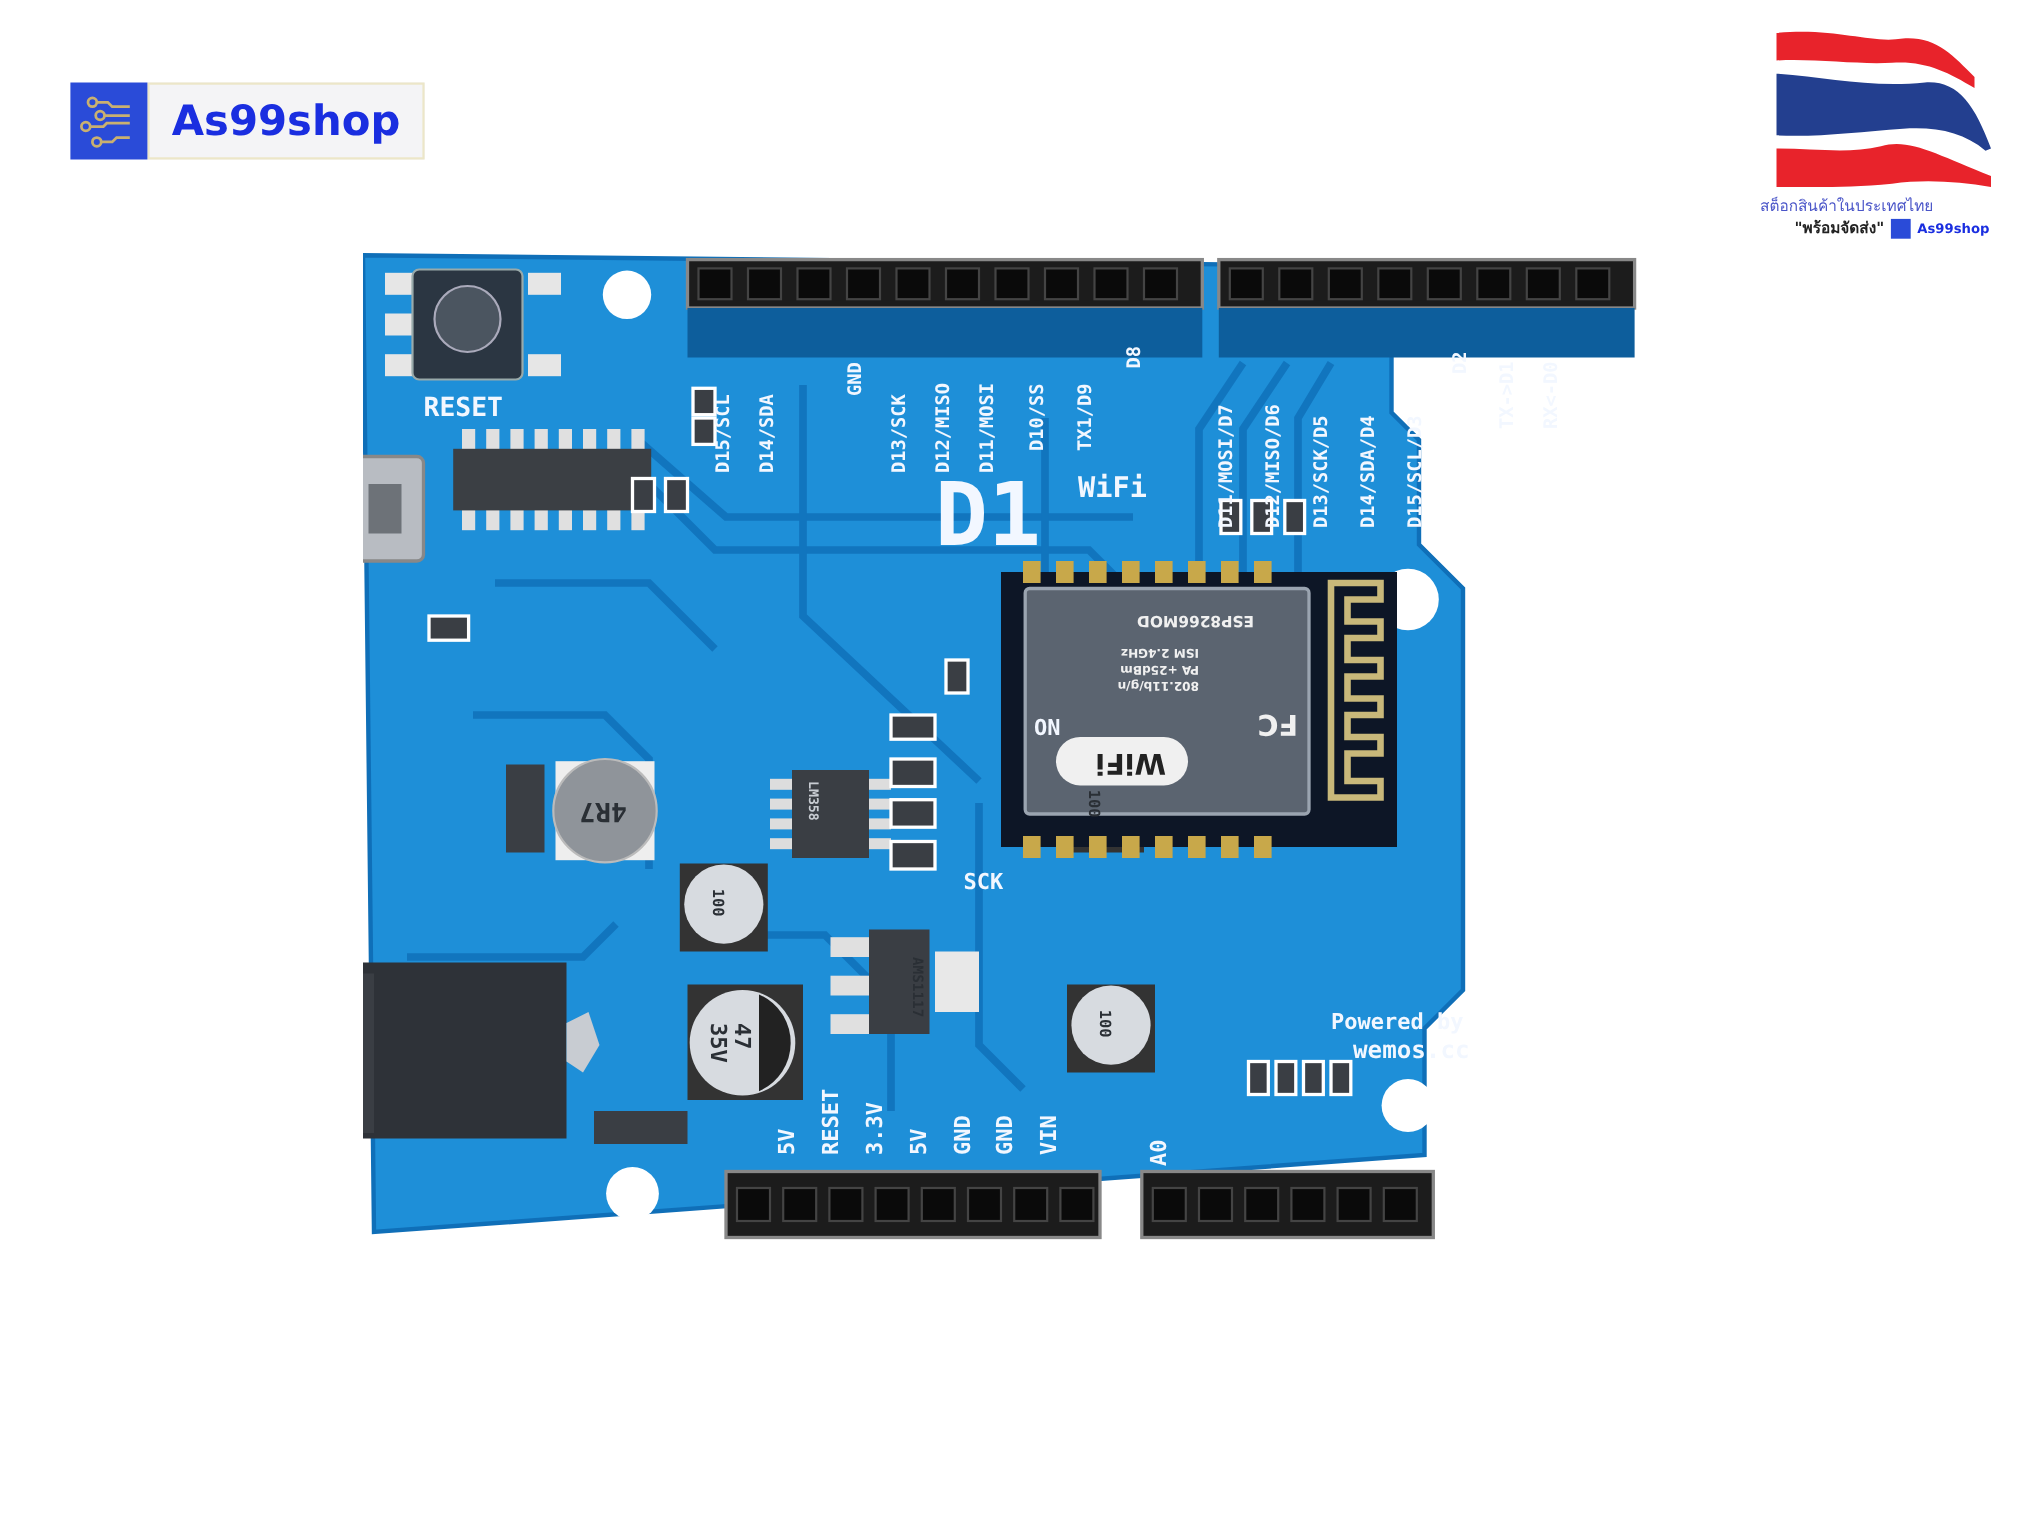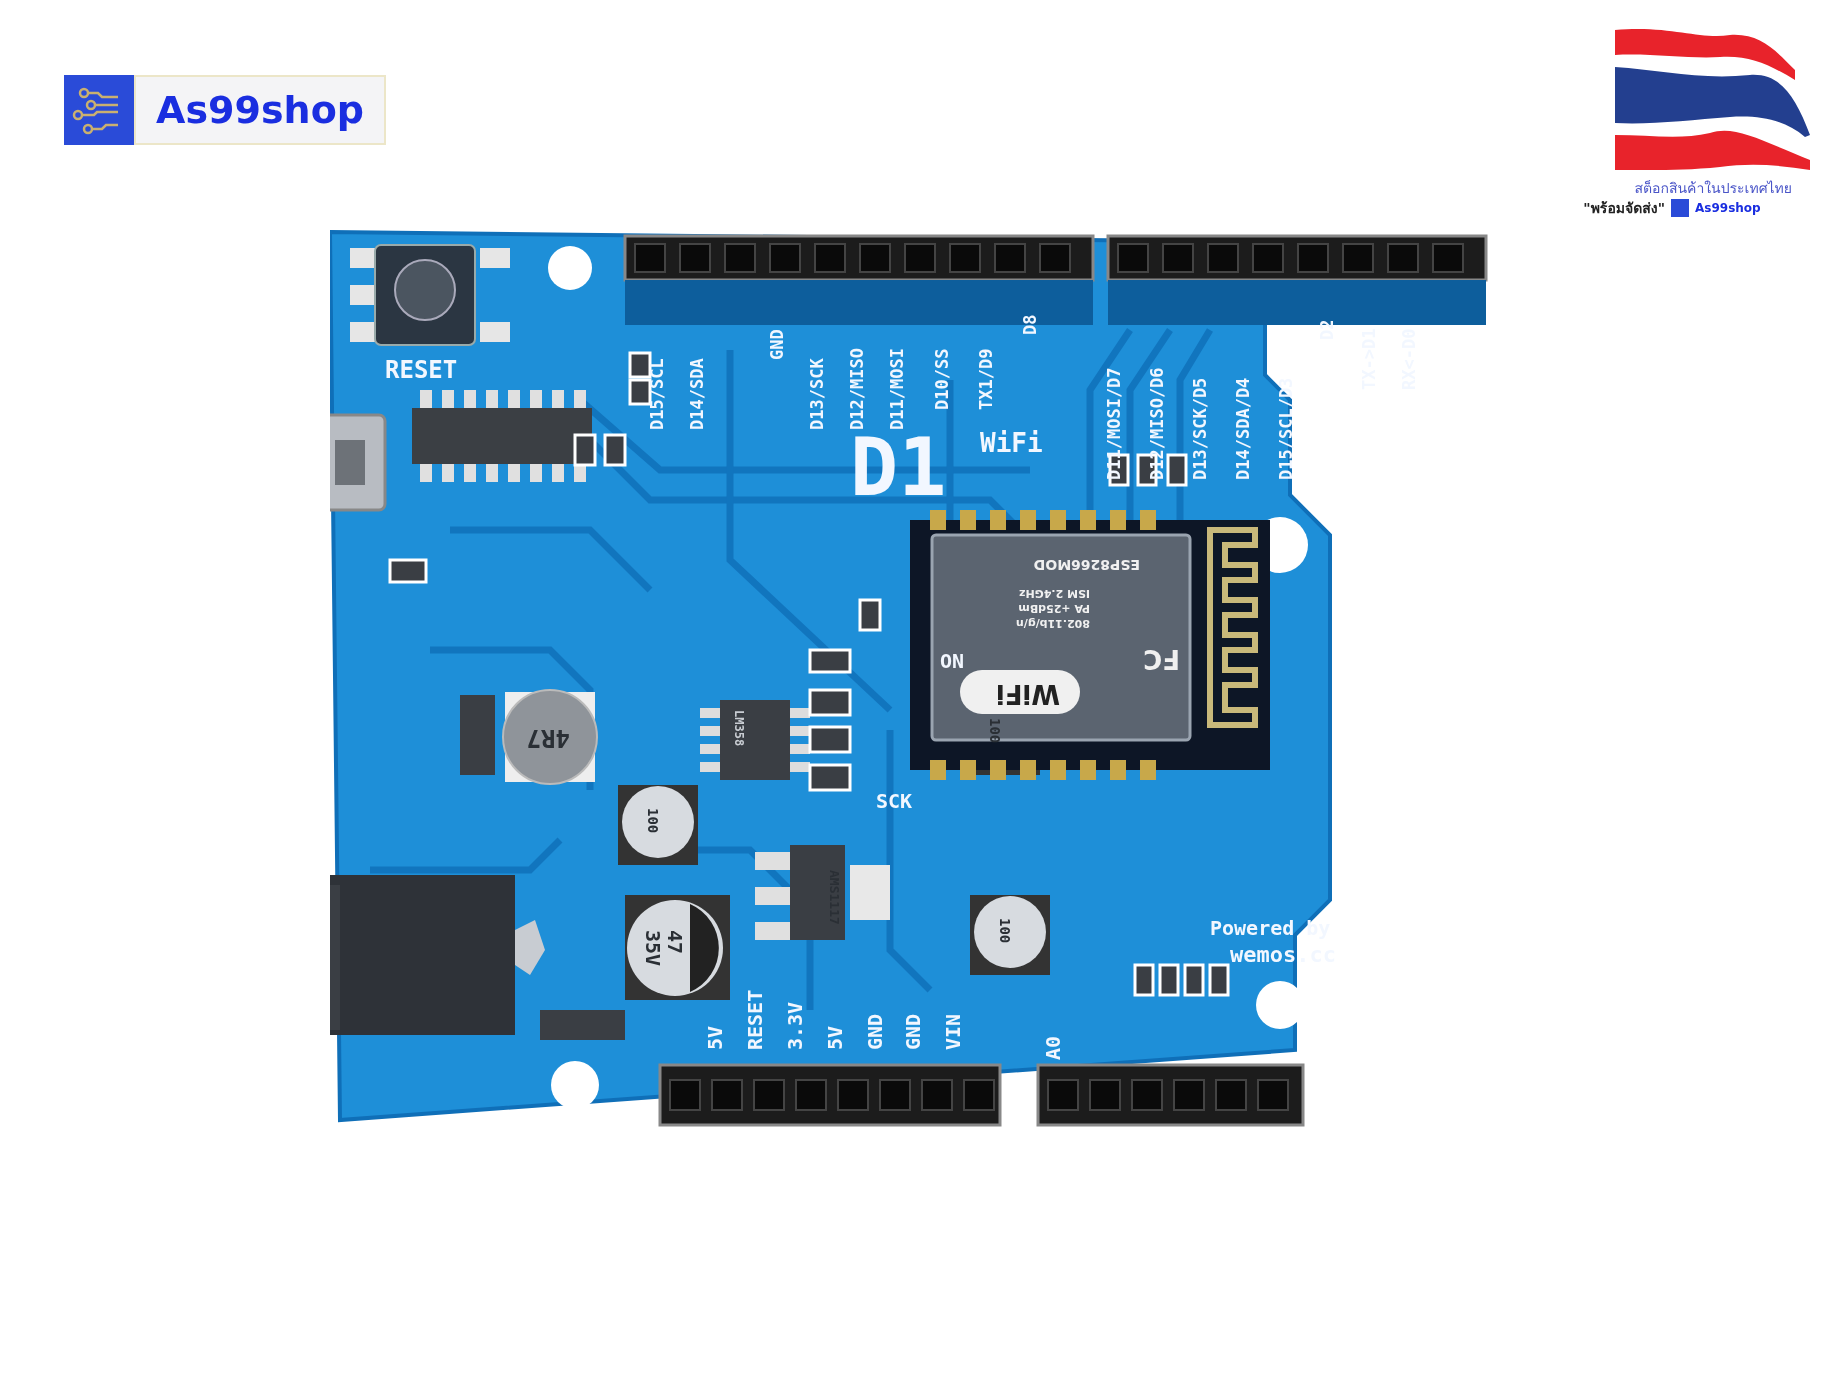--- a/index.html
+++ b/index.html
@@ -4,21 +4,21 @@
 <style>
   html,body{margin:0;padding:0;background:#fff;}
   body{width:1842px;height:1381px;position:relative;overflow:hidden;font-family:"DejaVu Sans",sans-serif;}
   .abs{position:absolute;}
   
   .logo{left:64px;top:75px;width:322px;height:70px;display:flex;}
   .logo-icon{width:70px;height:70px;background:#2a4bd8;position:relative;}
   .logo-text{flex:1;background:#f4f4f6;border:2px solid #ece6c8;display:flex;align-items:center;justify-content:center;color:#1a2ee0;font-weight:bold;font-size:38px;font-family:"DejaVu Sans",sans-serif;letter-spacing:0px;}
   
   .flag{left:1610px;top:25px;width:205px;height:150px;}
-  .flag-caption{left:1552px;top:178px;width:240px;text-align:right;font-size:14px;line-height:20px;}
+  .flag-caption{left:1600px;top:178px;width:240px;text-align:left;font-size:14px;line-height:20px;}
   .cap1{color:#4a55c8;}
   .cap2{color:#222;font-weight:bold;display:flex;align-items:center;justify-content:center;gap:6px;}
   .cap2 .mini-logo{width:18px;height:18px;background:#2a4bd8;display:inline-block;}
   .cap2 .mini-text{color:#1a2ee0;font-size:12px;}
   
   .board{left:330px;top:230px;width:1165px;height:900px;}
   .silk{fill:#f2f7ff;font-family:"DejaVu Sans Mono",monospace;font-weight:bold;}
 </style>
 </head>
 <body>

